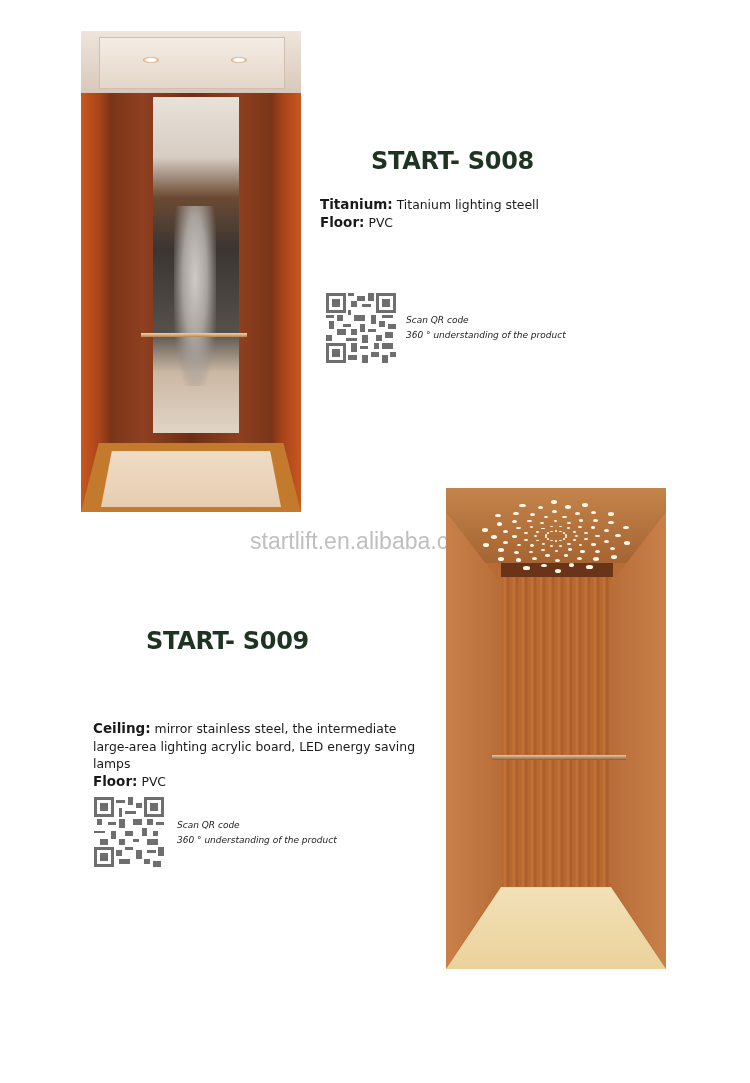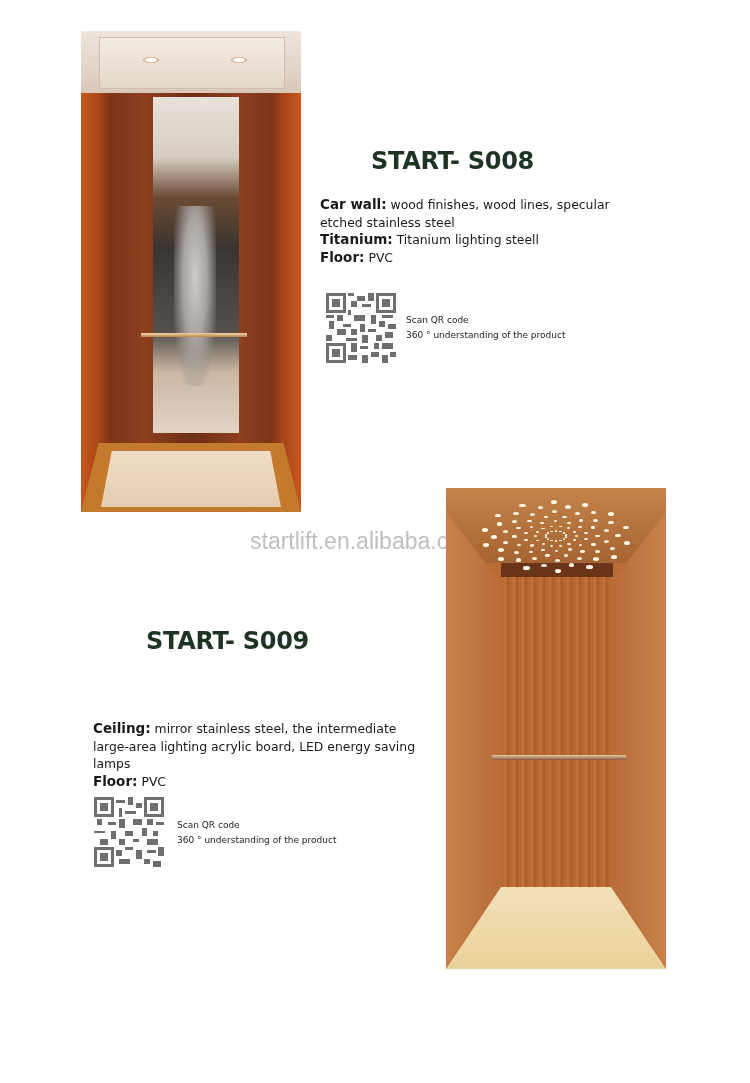--- a/index.html
+++ b/index.html
@@ -50,21 +50,21 @@
     background: linear-gradient(#f2e0b8, #ead29a); clip-path: polygon(25% 0, 75% 0, 100% 100%, 0 100%); }
 
   
   .title { position: absolute; font-family: "DejaVu Sans", sans-serif; font-weight: bold; font-size: 24px;
     color: #1e3322; letter-spacing: -0.3px; white-space: nowrap; }
   .specs { position: absolute; font-family: "DejaVu Sans", sans-serif; font-size: 12.4px; line-height: 17.5px; color: #1a1a1a; }
   .specs .row { display: block; }
   .specs b { font-weight: bold; font-size: 13.5px; }
   .qr { position: absolute; width: 70px; height: 70px; background: #fff; }
   .qr svg { width: 70px; height: 70px; display: block; }
-  .qr-caption { position: absolute; font-family: "DejaVu Sans", sans-serif; font-size: 9px; line-height: 15px; color: #222; white-space: nowrap; }
+  .qr-caption { position: absolute; font-family: "DejaVu Sans", sans-serif; font-size: 9px; line-height: 15px; color: #222; white-space: nowrap; font-style: italic; }
 
   .watermark { position: absolute; left: 250px; top: 528px; font-family: "Liberation Sans", sans-serif;
     font-size: 23px; color: rgba(170,170,170,0.75); letter-spacing: 0px; white-space: nowrap; }
 </style>
 </head>
 <body>
 
 <div class="elev" id="elev1">
   <div class="ceil">
     <div class="ceil-inner"></div>
@@ -77,21 +77,20 @@
   <div class="rail"></div>
   <div class="lwall"></div>
   <div class="rwall"></div>
   <div class="floor"></div>
   <div class="floor-in"></div>
 </div>
 
 <div class="title" style="left:371px;top:147px;">START- S008</div>
 
 <div class="specs" style="left:320px;top:196px;width:300px;">
-  <span class="row"><b>Car wall:</b> <span>wood finishes, wood lines, specular etched stainless steel</span></span>
   <span class="row"><b>Titanium:</b> <span>Titanium lighting steell</span></span>
   <span class="row"><b>Floor:</b> <span>PVC</span></span>
 </div>
 
 <div class="qr" style="left:326px;top:293px;">
   <svg viewBox="0 0 25 25" shape-rendering="crispEdges">
     <rect width="25" height="25" fill="#fff"></rect>
     <g fill="#6e6e6e">
       <rect x="0" y="0" width="7" height="7"></rect>
         <rect x="18" y="0" width="7" height="7"></rect>

